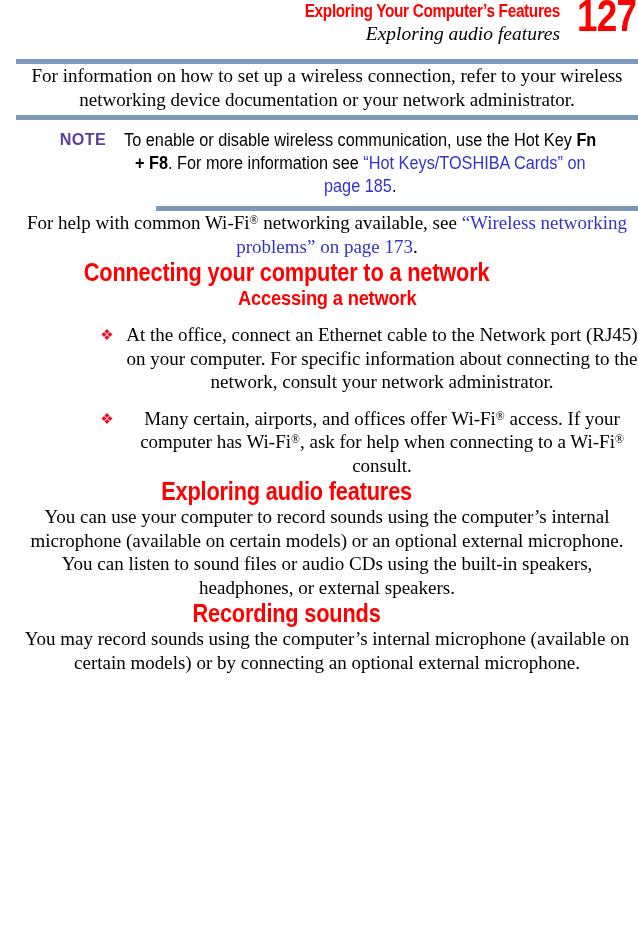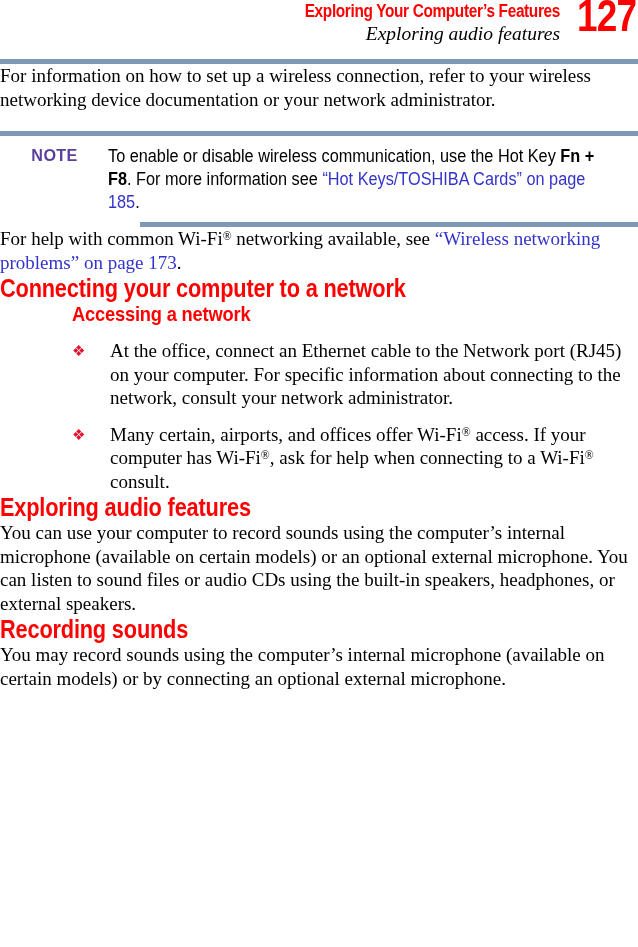--- a/index.html
+++ b/index.html
@@ -14,20 +14,21 @@
     font-family: "Liberation Serif", "DejaVu Serif", serif;
     color: #000000;
     overflow: hidden;
   }
 
   .page {
     position: relative;
     width: 638px;
     height: 947px;
     box-sizing: border-box;
+    padding-left: 16px;
   }
 
   
   .page-header {
     position: relative;
     height: 56px;
     padding-right: 4px;
     box-sizing: border-box;
   }
   .header-titles {
@@ -75,20 +76,21 @@
     height: 5px;
     width: 100%;
   }
   .rule-header {
     margin-top: 3px;
   }
 
   
   .content {
     padding: 0;
+    text-align: center;
   }
   p.body-text,
   .bullet-text {
     font-family: "Liberation Serif", "DejaVu Serif", serif;
     font-size: 19px;
     line-height: 23.5px;
     margin: 0;
     color: #000000;
   }
   .indent {
@@ -101,21 +103,21 @@
     font-size: 0.62em;
     vertical-align: 0.46em;
     line-height: 0;
   }
   .link {
     color: #3333cc;
   }
 
   
   .note-block {
-    margin-top: 20px;
+    margin-top: 4px;
   }
   .note-rule-top {
     width: 100%;
   }
   .note-body {
     display: flex;
     align-items: flex-start;
     padding-top: 9px;
   }
   .note-label {

